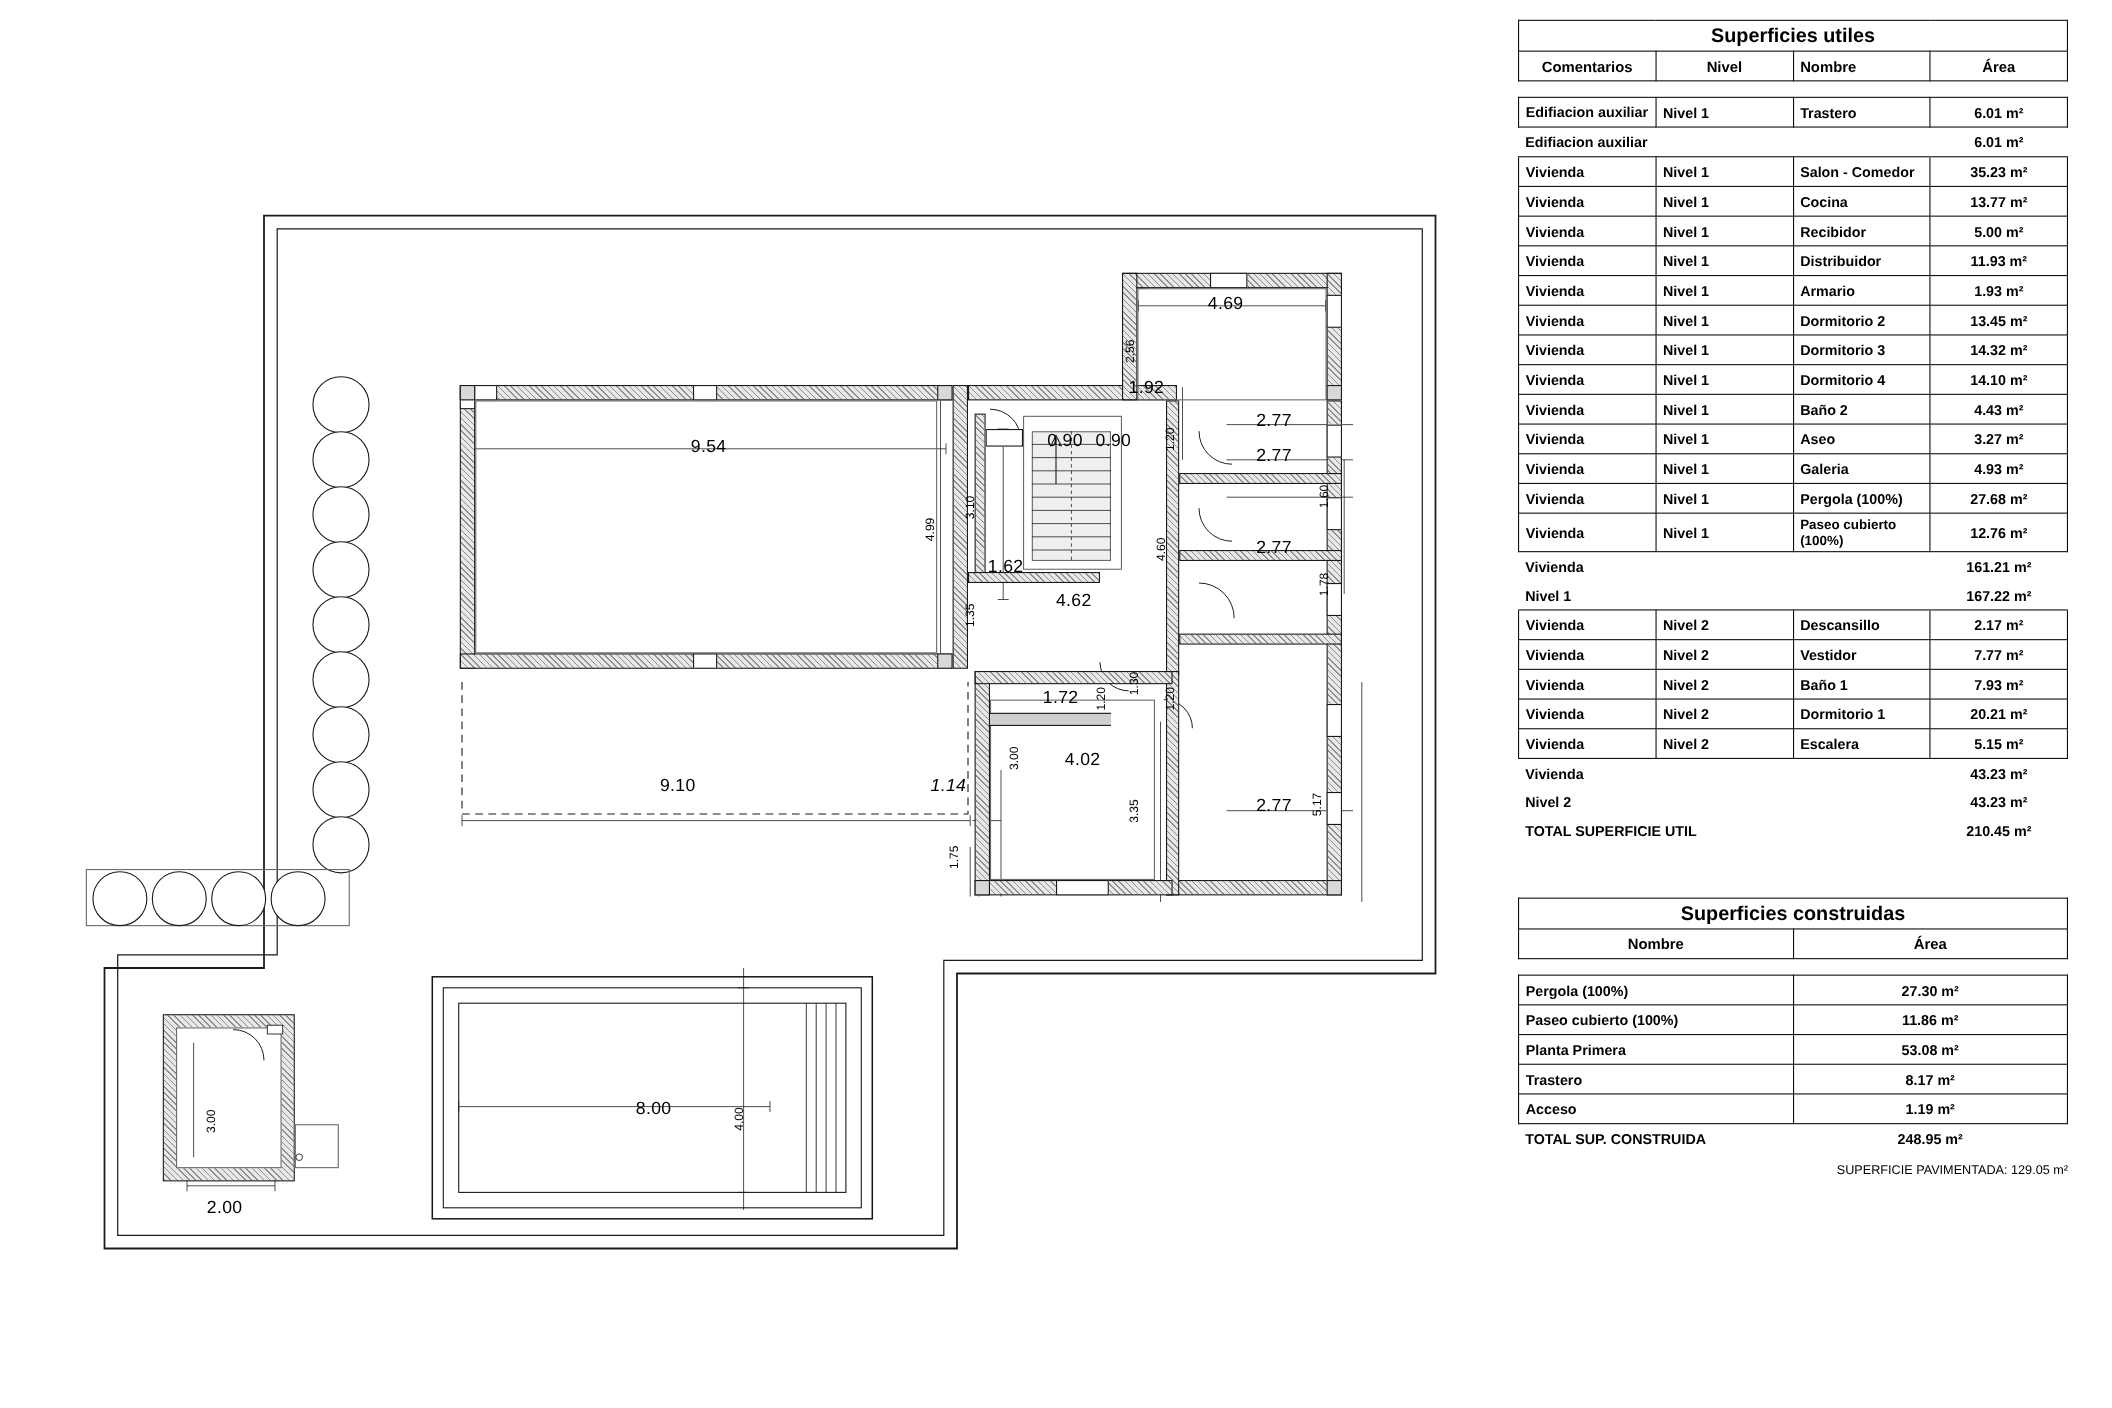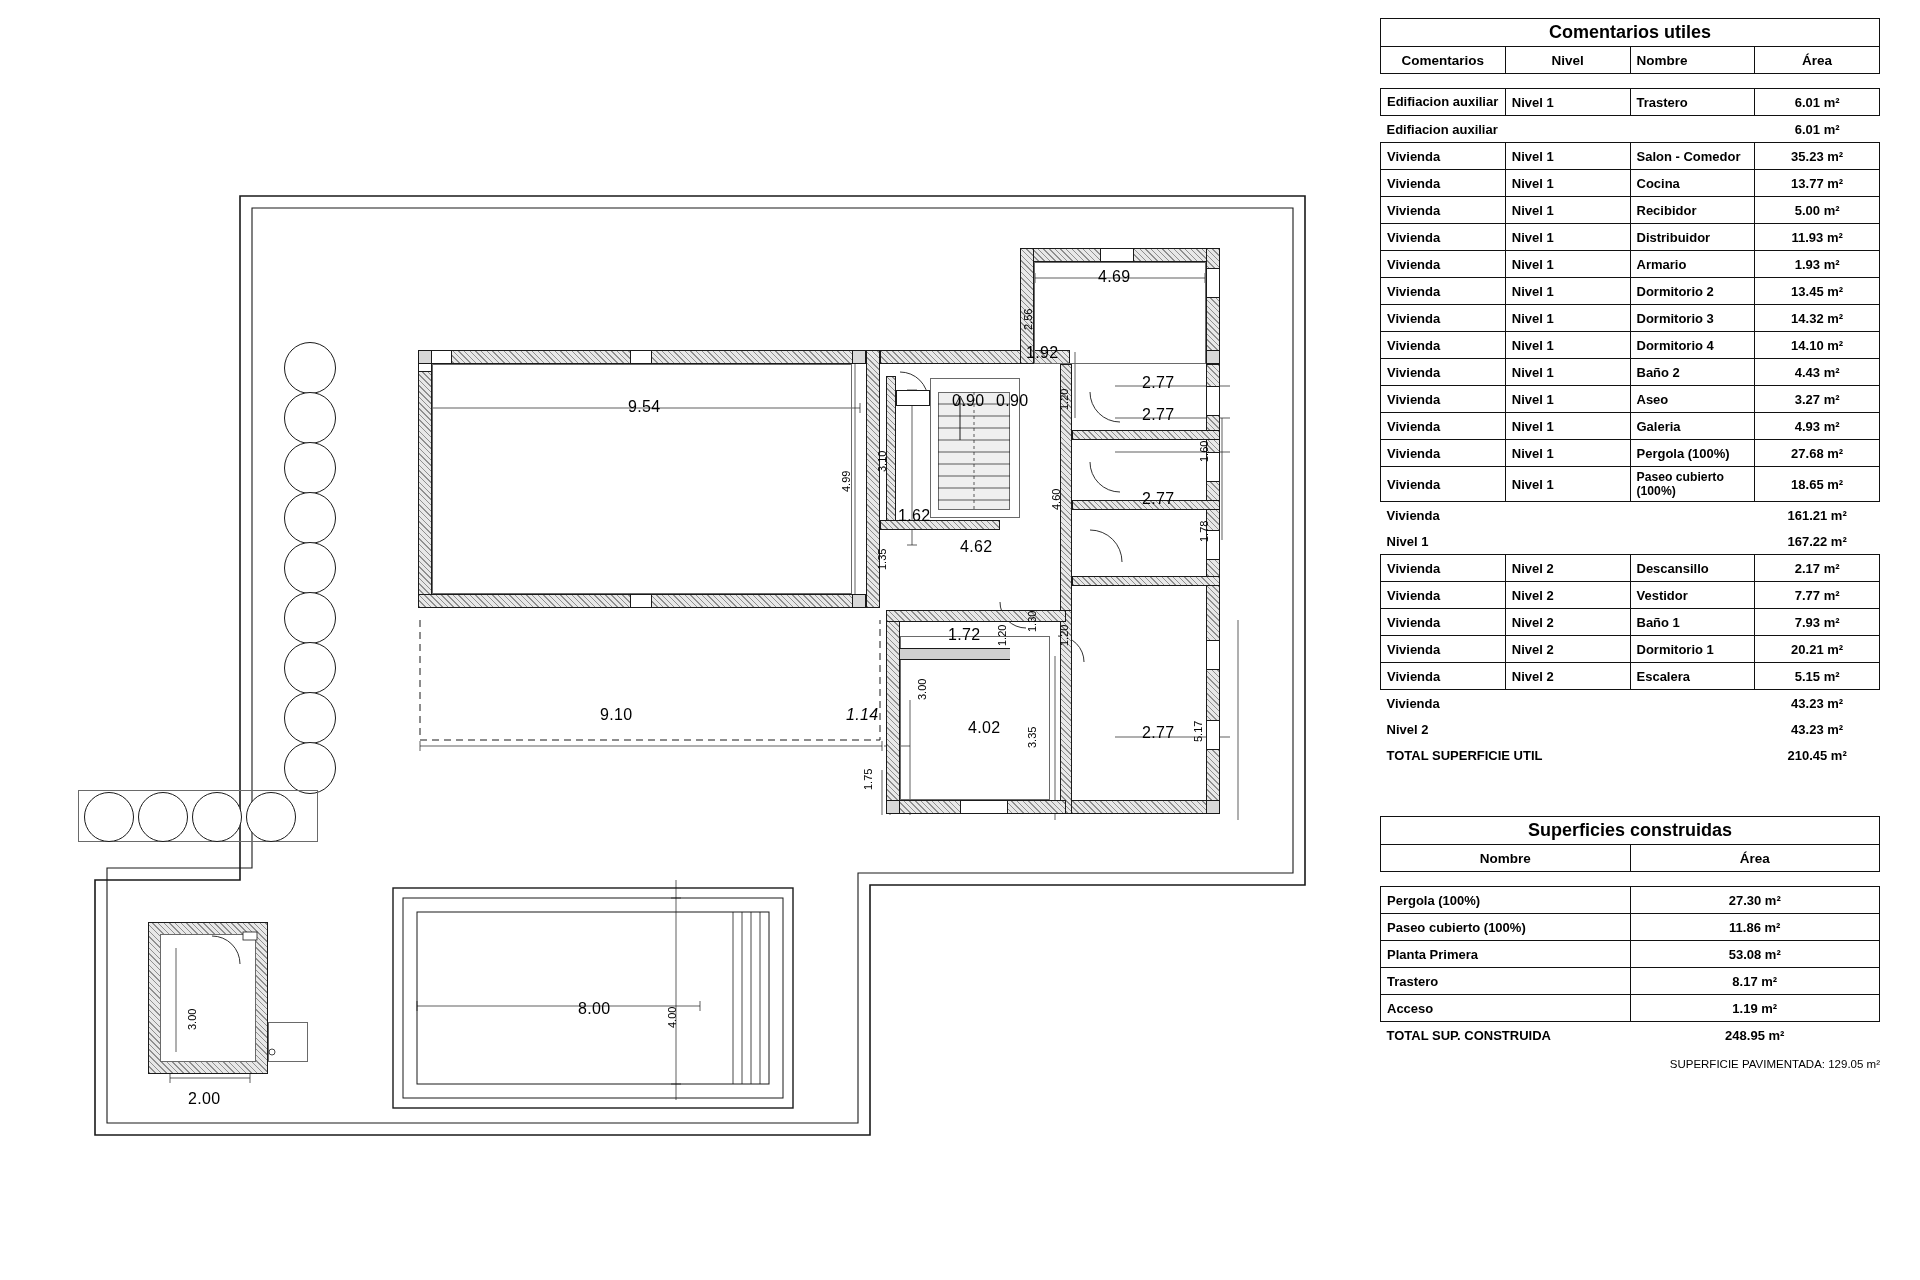--- a/index.html
+++ b/index.html
@@ -233,21 +233,21 @@
 
   <div class="dim" style="left:1142px;top:374px;">2.77</div>
   <div class="dim" style="left:1142px;top:406px;">2.77</div>
   <div class="dim" style="left:1142px;top:490px;">2.77</div>
   <div class="dim" style="left:1142px;top:724px;">2.77</div>
   <div class="dimv" style="left:1198px;top:462px;">1.60</div>
   <div class="dimv" style="left:1198px;top:542px;">1.78</div>
   <div class="dimv" style="left:1050px;top:510px;">4.60</div>
   <div class="dimv" style="left:1192px;top:742px;">5.17</div>
 
-  <div class="dim" style="left:968px;top:719px;">4.02</div>
+  <div class="dim" style="left:968px;top:682px;">4.02</div>
   <div class="dimv" style="left:1026px;top:748px;">3.35</div>
   <div class="dim" style="left:948px;top:626px;">1.72</div>
   <div class="dimv" style="left:996px;top:646px;">1.20</div>
   <div class="dimv" style="left:1026px;top:632px;">1.30</div>
   <div class="dimv" style="left:1058px;top:646px;">1.20</div>
 
   <div class="dim" style="left:578px;top:1000px;">8.00</div>
   <div class="dimv" style="left:666px;top:1028px;">4.00</div>
 
   <div class="dimv" style="left:186px;top:1030px;">3.00</div>
@@ -266,21 +266,21 @@
     </g>
   </svg>
 
 </div>
 
 <div id="tables">
 
   <table class="tbl" style="margin-top:18px;">
     <tbody>
         <tr>
-          <td colspan="4" class="ttl">Comentarios utiles</td>
+          <td colspan="4" class="ttl">Superficies utiles</td>
         </tr>
     <tr>
       <td class="hd" style="width:118px;text-align:center;">Comentarios</td>
       <td class="hd" style="width:60px;">Nivel</td>
       <td class="hd" style="width:180px;text-align:left;">Nombre</td>
       <td class="hd">Área</td>
     </tr>
     <tr>
           <td colspan="4" class="nb" style="height:8px;"></td>
         </tr>
@@ -365,21 +365,21 @@
     <tr>
           <td class="b">Vivienda</td>
           <td class="b">Nivel 1</td>
           <td class="b">Pergola (100%)</td>
           <td class="b c">27.68 m²</td>
         </tr>
     <tr>
           <td class="b">Vivienda</td>
           <td class="b">Nivel 1</td>
           <td class="b" style="font-size:12.2px;">Paseo cubierto (100%)</td>
-          <td class="b c">18.65 m²</td>
+          <td class="b c">12.76 m²</td>
         </tr>
 
     <tr class="sumrow">
       <td colspan="3" class="nb">Vivienda</td>
       <td class="nb c">161.21 m²</td>
     </tr>
     <tr class="sumrow">
       <td colspan="3" class="nb" style="border-bottom:1px solid #111 !important;">Nivel 1</td>
       <td class="nb c" style="border-bottom:1px solid #111 !important;">167.22 m²</td>
     </tr>

